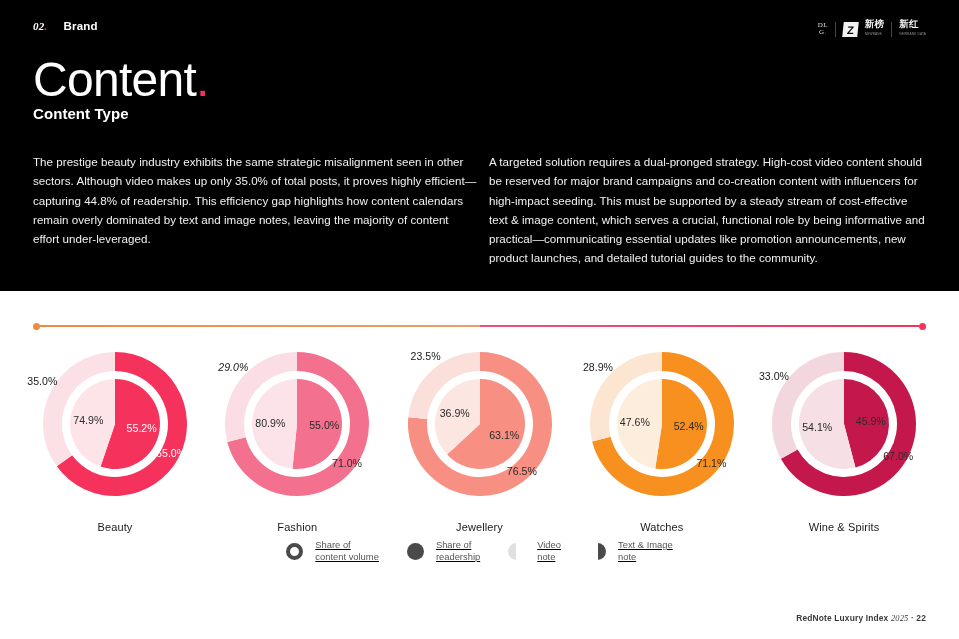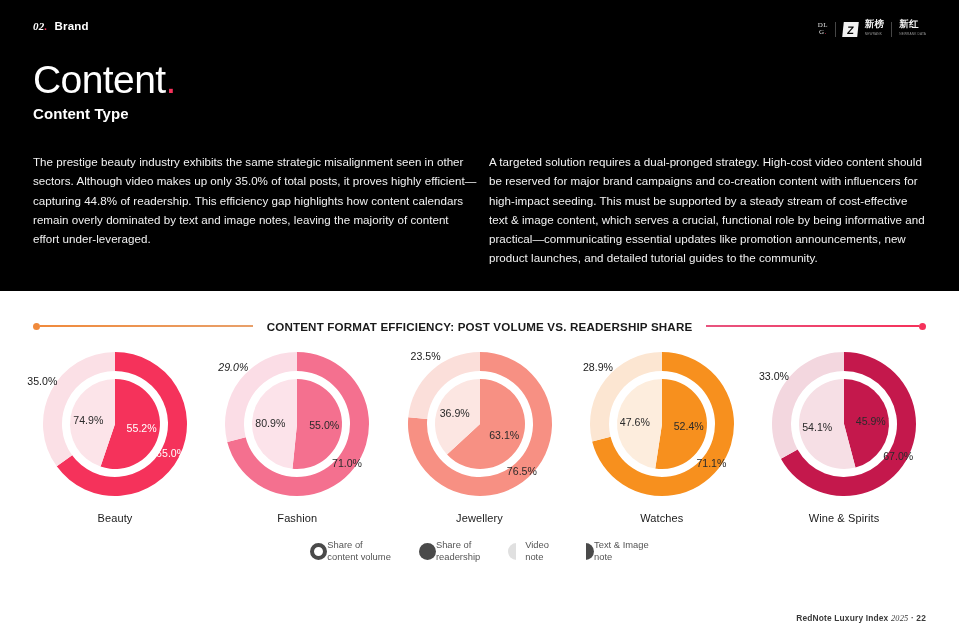--- a/index.html
+++ b/index.html
@@ -12,21 +12,21 @@
   }
 
   
   .hero {
     position:absolute; left:0; top:0; width:959px; height:291px;
     background:#000000;
   }
   .eyebrow {
     position:absolute; left:33px; top:20px;
     font-size:11px; color:#ffffff; letter-spacing:.02em;
-    display:flex; align-items:baseline; gap:7px;
+    display:flex; align-items:baseline; gap:16px;
   }
   .eyebrow .num {
     font-family:"Liberation Serif", serif;
     font-style:italic; font-weight:700; font-size:11px; color:#ffffff;
   }
   .eyebrow .num .dot { color:#F5325B; }
   .eyebrow .lbl { font-weight:700; font-size:11.5px; }
 
   .brandmark {
     position:absolute; right:33px; top:19px;
@@ -49,21 +49,21 @@
     transform:skewX(-6deg);
   }
   .bm-cn {
     color:#ffffff; font-size:9.5px; font-weight:700;
     letter-spacing:.02em; line-height:10px;
   }
   .bm-cn .sub { display:block; font-size:3.2px; font-weight:400; color:#9a9a9a; letter-spacing:.04em; }
 
   .title {
     position:absolute; left:33px; top:58px;
-    font-size:39px; font-weight:400; color:#ffffff; letter-spacing:-.015em;
+    font-size:48px; font-weight:400; color:#ffffff; letter-spacing:-.015em;
     line-height:44px;
   }
   .title .dot { color:#F5325B; }
   .subtitle {
     position:absolute; left:33px; top:105px;
     font-size:15px; font-weight:700; color:#ffffff; letter-spacing:.005em;
   }
 
   .col {
     position:absolute; top:152px;
@@ -95,34 +95,34 @@
   }
 
   .donut-row {
     position:absolute; left:0; top:58px; width:959px;
     display:flex; justify-content:space-between; padding:0 36px;
   }
   .donut-cell { width:158px; display:flex; flex-direction:column; align-items:center; }
   .donut-wrap { position:relative; width:150px; height:150px; }
   .donut-wrap svg { display:block; }
   .cat-label {
-    margin-top:13px; font-size:11px; color:#1a1a1a; font-weight:400;
+    margin-top:22px; font-size:11px; color:#1a1a1a; font-weight:400;
     letter-spacing:.01em;
   }
 
   .lbl-out, .lbl-in {
     position:absolute; font-size:10.6px; font-weight:400; white-space:nowrap;
   }
 
   
   .legend {
     position:absolute; left:0; top:248px; width:959px;
     display:flex; justify-content:center; align-items:center; gap:28px;
   }
-  .lg-item { display:flex; align-items:center; gap:0; }
+  .lg-item { display:flex; align-items:center; gap:12px;text-decoration:underline; }
   .lg-text { font-size:9.4px; line-height:12px; color:#555555; }
   .lg-ring {
     width:17px; height:17px; border-radius:50%;
     border:4px solid #4a4a4a; background:transparent;
   }
   .lg-fill { width:17px; height:17px; border-radius:50%; background:#4a4a4a; }
   .lg-halfL {
     width:17px; height:17px; border-radius:50%;
     background:linear-gradient(90deg,#e0e0e0 0 50%, #ffffff 50% 100%);
   }
@@ -171,21 +171,20 @@
 
   <div class="col left">The prestige beauty industry exhibits the same strategic misalignment seen in other sectors. Although video makes up only 35.0% of total posts, it proves highly efficient—capturing 44.8% of readership. This efficiency gap highlights how content calendars remain overly dominated by text and image notes, leaving the majority of content effort under-leveraged.</div>
   <div class="col right">A targeted solution requires a dual-pronged strategy. High-cost video content should be reserved for major brand campaigns and co-creation content with influencers for high-impact seeding. This must be supported by a steady stream of cost-effective text &amp; image content, which serves a crucial, functional role by being informative and practical—communicating essential updates like promotion announcements, new product launches, and detailed tutorial guides to the community.</div>
 </div>
 
 <div class="chart-band">
 
   <div class="chart-head">
     <span class="rule-dot l"></span>
     <span class="rule l"></span>
-    <span class="chart-title">CONTENT FORMAT EFFICIENCY: POST VOLUME VS. READERSHIP SHARE</span>
     <span class="rule r"></span>
     <span class="rule-dot r"></span>
   </div>
 
   <div class="donut-row" id="donut-row">
       <div class="donut-cell">
         <div class="donut-wrap">
           <svg width="150" height="150" viewBox="0 0 150 150">
             <path d="M75 3 A72 72 0 1 1 16.75077640500379 117.32053816505808 L32.12209929812779 106.15261837150108 A53 53 0 1 0 75 22 Z" fill="#F5325B"></path>
             <path d="M16.75077640500379 117.32053816505808 A72 72 0 0 1 74.99999999999999 3 L74.99999999999999 22 A53 53 0 0 0 32.12209929812779 106.15261837150108 Z" fill="#FBE0E6"></path>

